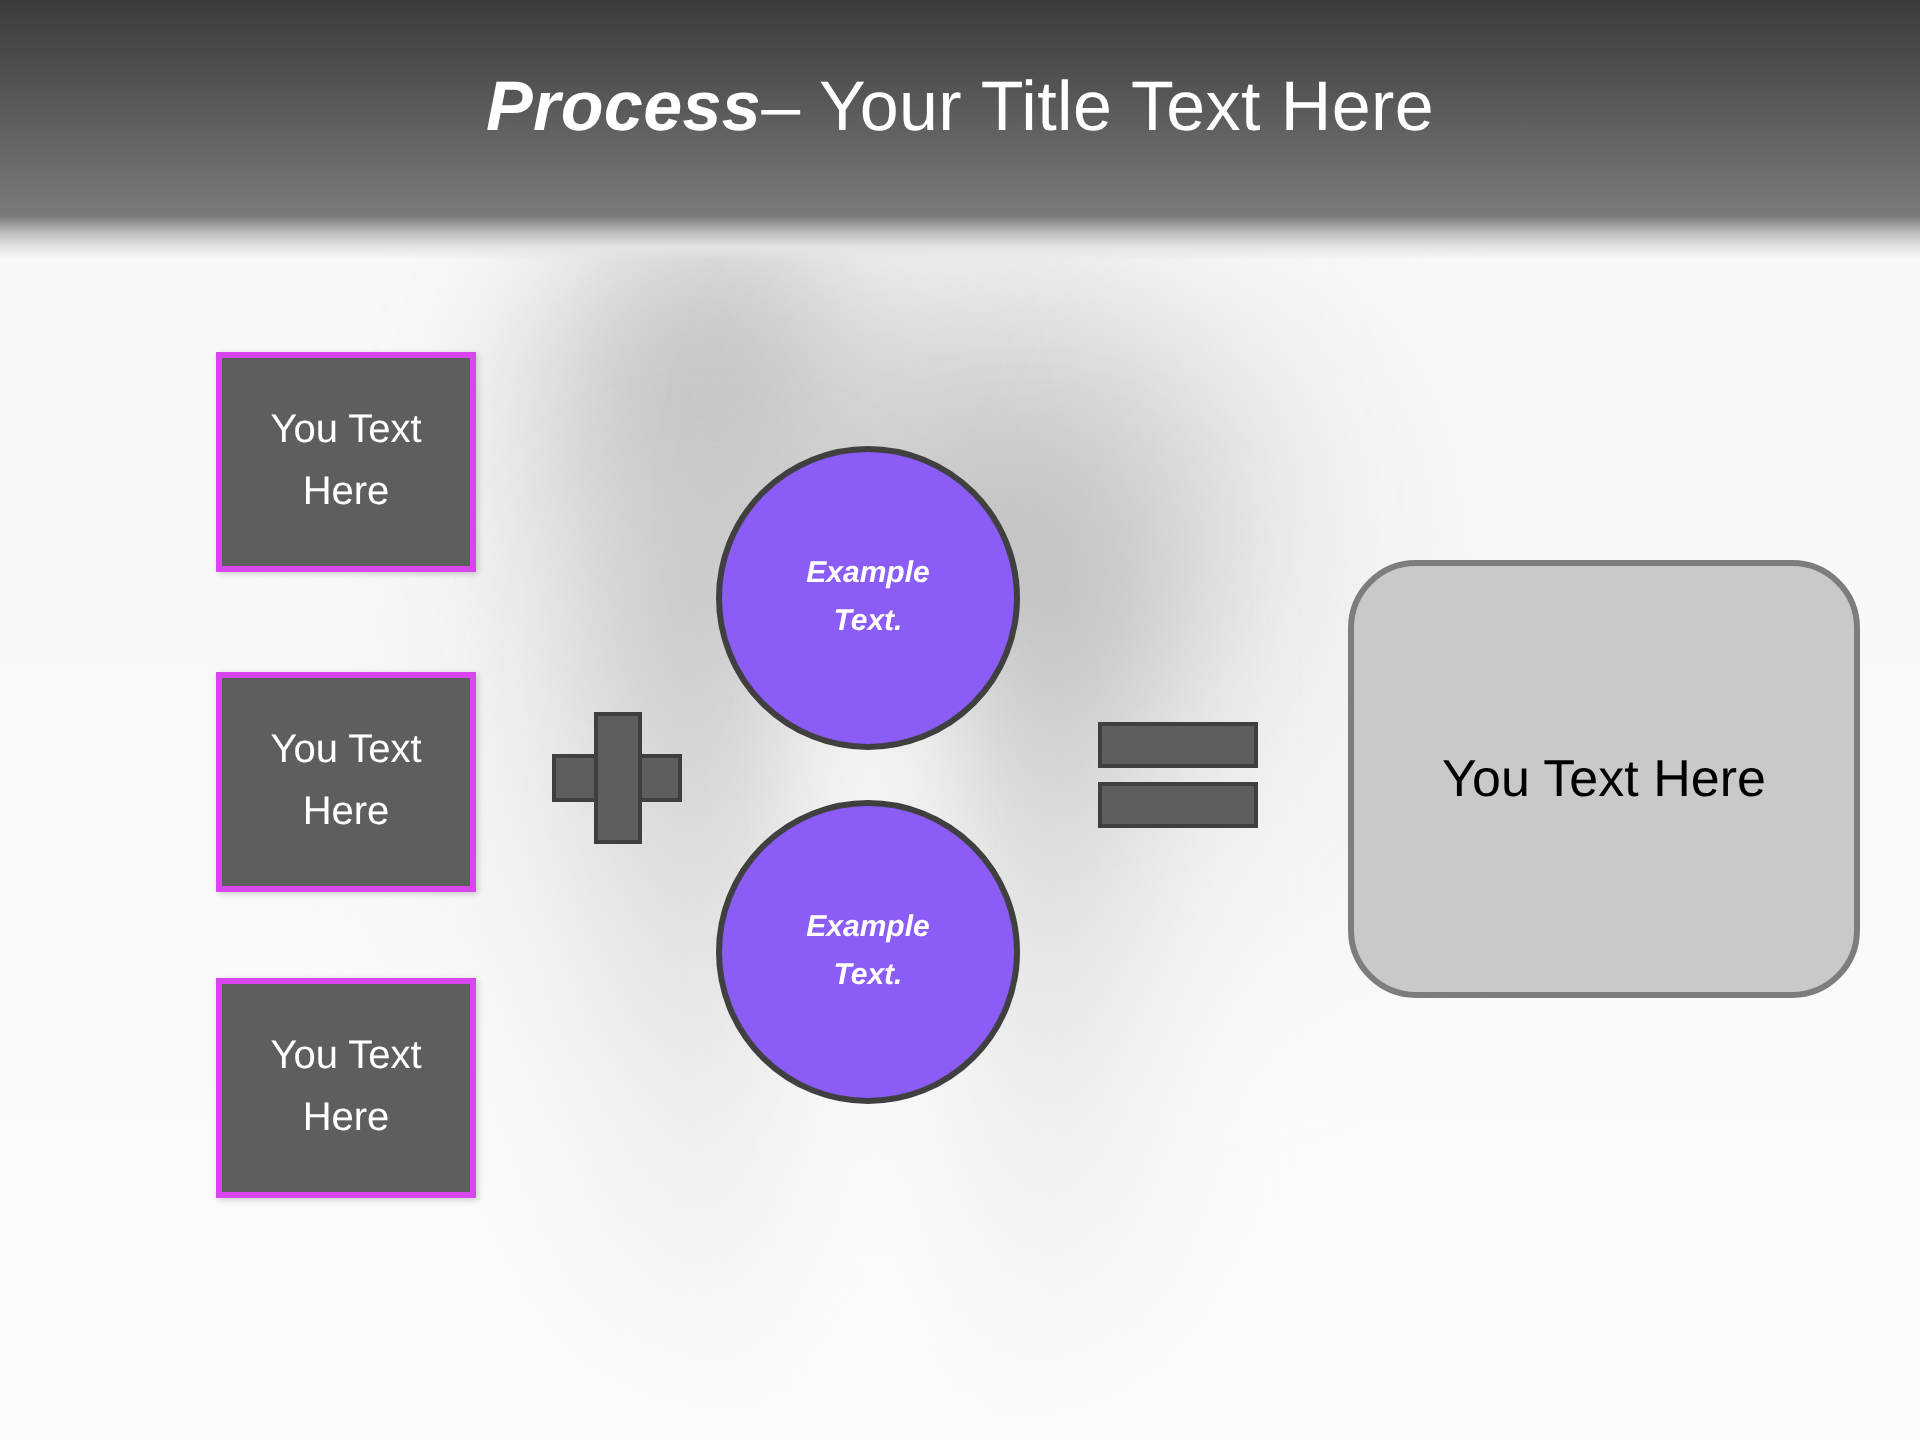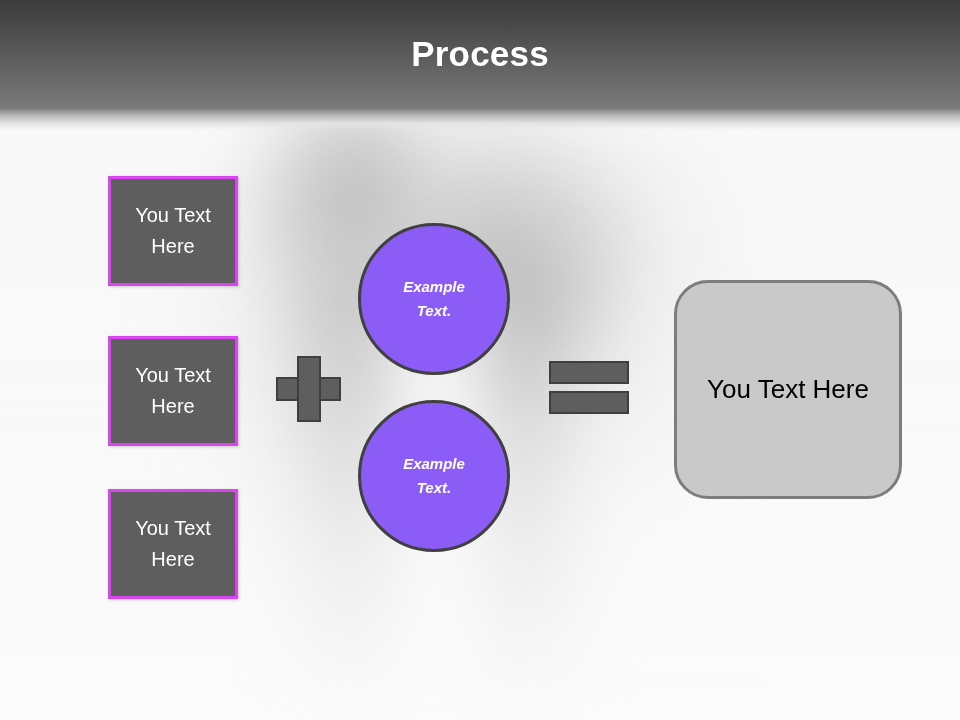--- a/index.html
+++ b/index.html
@@ -98,21 +98,21 @@
     height: 108px;
     display: flex;
     align-items: center;
     justify-content: center;
     color: #ffffff;
     font-size: 35px;
     letter-spacing: .2px;
     white-space: nowrap;
     z-index: 6;
   }
-  .title .t-strong { font-weight: bold; }
+  .title .t-strong { font-weight: bold; font-style: italic; }
   .title .t-rest  { font-weight: normal; }
 
   
   .sq {
     position: absolute;
     width: 130px;
     height: 110px;
     background: #5e5e5e;
     border: 3px solid #d946ef;
     box-sizing: border-box;
@@ -187,21 +187,21 @@
     border: 2px solid #3f3f3f;
     box-sizing: border-box;
   }
   .eq .bar-top { top: 0; }
   .eq .bar-bot { top: 30px; }
 
   
   .result {
     position: absolute;
     left: 674px; top: 280px;
-    width: 228px; height: 219px;
+    width: 256px; height: 219px;
     background: #c9c9c9;
     border: 3px solid #7d7d7d;
     border-radius: 34px;
     box-sizing: border-box;
     display: flex;
     align-items: center;
     justify-content: center;
     text-align: center;
     color: #000000;
     font-size: 26px;
@@ -221,20 +221,21 @@
     <div class="bg-blob b3"></div>
     <div class="bg-blob b4"></div>
     <div class="bg-blob b5"></div>
     <div class="bg-veil"></div>
   </div>
 
   <div class="header"></div>
   <div class="header-fade"></div>
   <div class="title">
     <span class="t-strong">Process</span>
+      <span class="t-rest"> – Your Title Text Here</span>
   </div>
 
   <div class="sq sq1">You Text<br>Here</div>
   <div class="sq sq2">You Text<br>Here</div>
   <div class="sq sq3">You Text<br>Here</div>
 
   <div class="plus">
     <span class="h"></span>
     <span class="v"></span>
     <span class="patch"></span>

